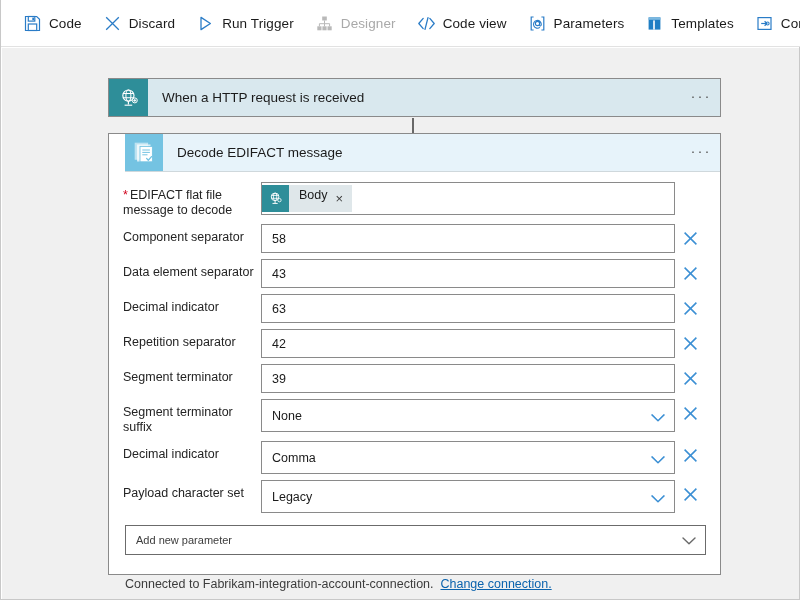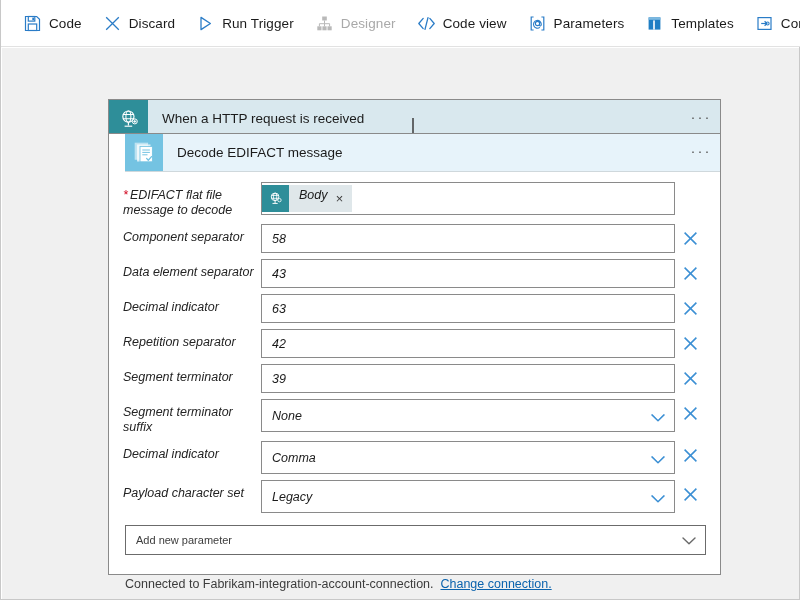--- a/index.html
+++ b/index.html
@@ -64,21 +64,20 @@
 
   
   .card-trigger {
     position: absolute;
     left: 106px; top: 30px;
     width: 613px; height: 39px;
     border: 1px solid #8a8a8a;
     background: #d9e8ee;
     display: flex;
     align-items: stretch;
-    margin-top: 21px;
   }
   .card-trigger .icoblock {
     width: 39px;
     background: #2e8e99;
     display: flex; align-items: center; justify-content: center;
     flex: 0 0 auto;
   }
   .card-trigger .title {
     flex: 1 1 auto;
     display: flex; align-items: center;
@@ -126,21 +125,20 @@
   }
   .card-action .head .title {
     flex: 1 1 auto;
     display: flex; align-items: center;
     padding-left: 14px;
     font-size: 13.5px;
     color: #1b1b1b;
   }
   .card-body {
     padding: 10px 14px 0 14px;
-    font-style: italic;
   }
 
   
   .row {
     display: flex;
     align-items: flex-start;
     margin-bottom: 6px;
     min-height: 29px;
   }
   .row .lbl {

